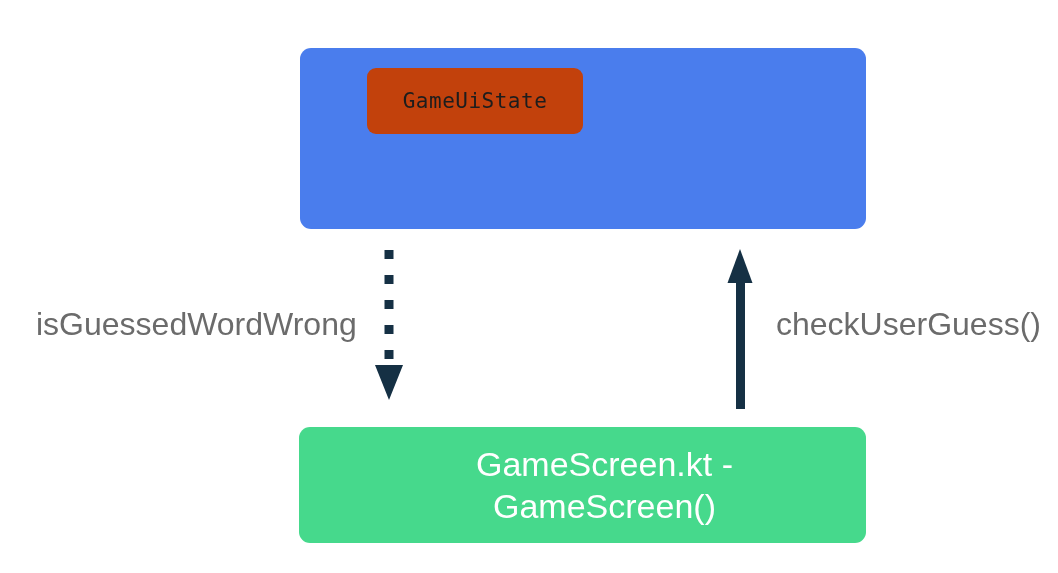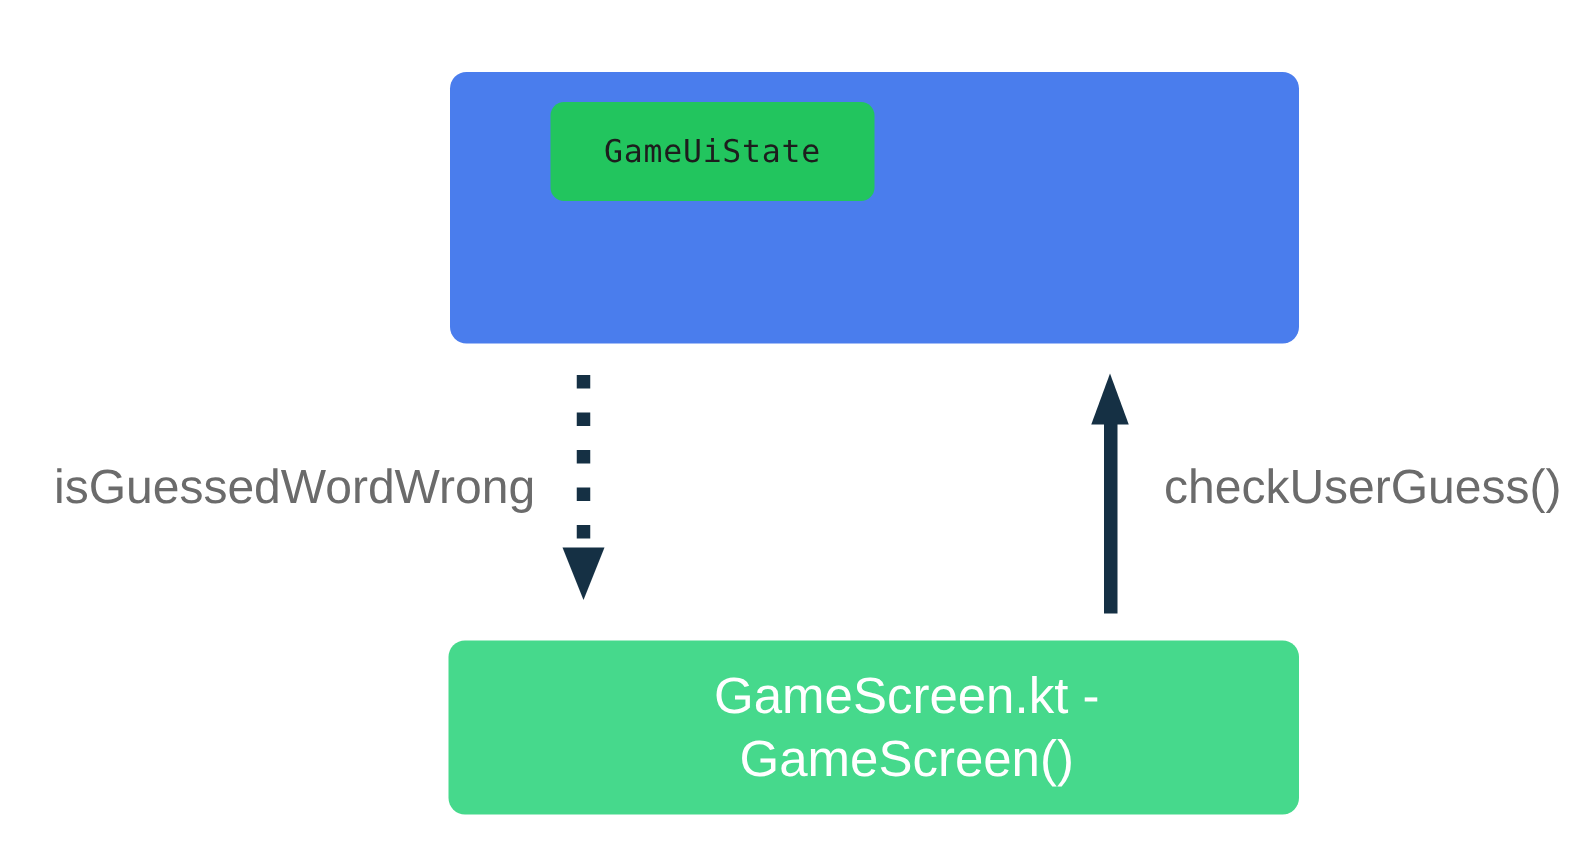--- a/index.html
+++ b/index.html
@@ -36,21 +36,21 @@
     background: #4a7ded;
     justify-content: flex-start;
   }
 
   #state-chip {
     position: absolute;
     left: 67px;
     top: 20px;
     width: 216px;
     height: 66px;
-    background: #22c55e;
+    background: #c2410c;
     border-radius: 9px;
     display: flex;
     align-items: center;
     justify-content: center;
   }
   #state-chip .chip-label {
     font-family: "DejaVu Sans Mono", "Liberation Mono", monospace;
     font-size: 21px;
     color: #1d1d1d;
     letter-spacing: 0.5px;

